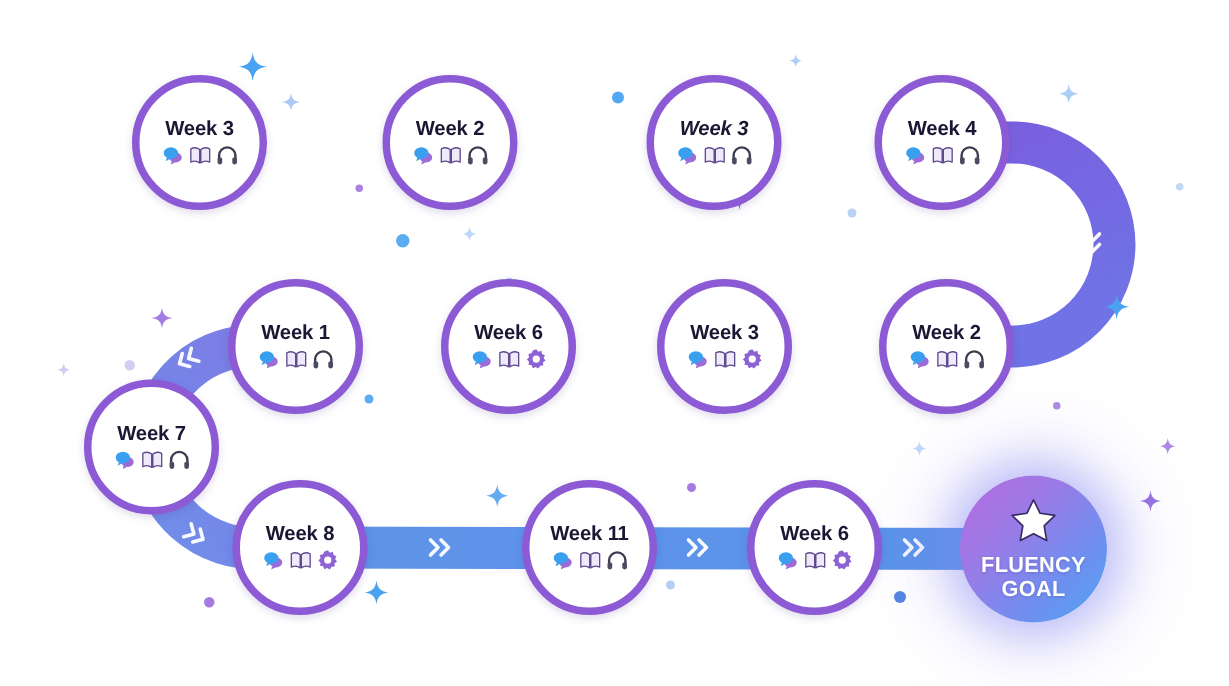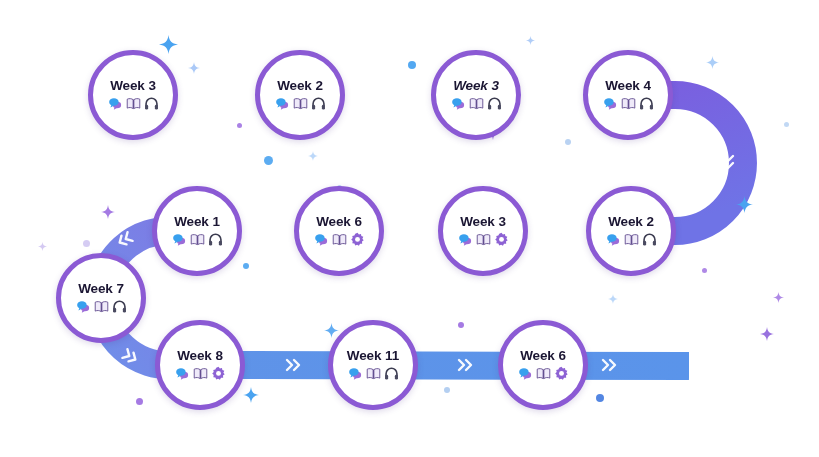--- a/index.html
+++ b/index.html
@@ -555,21 +555,21 @@
             </svg>
           </span>
           <span style="line-height: 0;">
             <svg class="icon-g" viewBox="0 0 16 16">
               <path d="M8 0.9 L9.5 2.6 L11.7 2 L12.1 4.3 L14.2 5.1 L13.2 7.1 L14.6 8.9 L12.8 10.2 L13 12.5 L10.7 12.6 L9.5 14.6 L7.6 13.5 L5.6 14.4 L4.7 12.3 L2.5 11.9 L2.9 9.7 L1.3 8.1 L2.9 6.5 L2.4 4.3 L4.6 3.8 L5.6 1.8 Z" fill="#8d62d4"></path>
               <circle cx="8" cy="7.9" r="2.6" fill="#ffffff"></circle>
             </svg>
           </span>
         </div>
       </div>
-      <div class="node" style="left: 328px; top: 320px; width: 90px; height: 90px; border: 5.5px solid rgb(139, 90, 212); box-shadow: rgba(80, 50, 140, 0.18) 0px 2px 6px;">
+      <div class="node" style="left: 348px; top: 320px; width: 90px; height: 90px; border: 5.5px solid rgb(139, 90, 212); box-shadow: rgba(80, 50, 140, 0.18) 0px 2px 6px;">
         <div class="node-label">Week 11</div>
         <div class="node-icons">
           <span style="line-height: 0;">
             <svg class="icon-g" viewBox="0 0 16 16">
               <ellipse cx="9.6" cy="9.6" rx="4.4" ry="3.5" fill="#9b6bd8"></ellipse>
               <path d="M6.8 12.2 L6.2 14.6 L9.4 12.9 Z" fill="#9b6bd8"></path>
               <ellipse cx="6.3" cy="6.4" rx="5.1" ry="4.1" fill="#38a0ee"></ellipse>
               <path d="M3.6 9.3 L2.6 12.3 L6.6 10.1 Z" fill="#38a0ee"></path>
             </svg>
           </span>
@@ -610,14 +610,25 @@
           <span style="line-height: 0;">
             <svg class="icon-g" viewBox="0 0 16 16">
               <path d="M8 0.9 L9.5 2.6 L11.7 2 L12.1 4.3 L14.2 5.1 L13.2 7.1 L14.6 8.9 L12.8 10.2 L13 12.5 L10.7 12.6 L9.5 14.6 L7.6 13.5 L5.6 14.4 L4.7 12.3 L2.5 11.9 L2.9 9.7 L1.3 8.1 L2.9 6.5 L2.4 4.3 L4.6 3.8 L5.6 1.8 Z" fill="#8d62d4"></path>
               <circle cx="8" cy="7.9" r="2.6" fill="#ffffff"></circle>
             </svg>
           </span>
         </div>
       </div>
     </div>
 
+  <div class="goal" id="goal-node" style="left: 640px; top: 317px; width: 98px; height: 98px;">
+    <div class="goal-star">
+      <svg width="34" height="33" viewBox="0 0 34 33" aria-hidden="true">
+        <path d="M17 2.2 L21.4 11.2 L31.3 12.6 L24.1 19.6 L25.8 29.4 L17 24.8 L8.2 29.4 L9.9 19.6 L2.7 12.6 L12.6 11.2 Z" fill="#ffffff" stroke="#3a2a63" stroke-width="1.1" stroke-linejoin="round"></path>
+      </svg>
+    </div>
+    <div class="goal-text">
+      <div>FLUENCY</div>
+      <div>GOAL</div>
+    </div>
+  </div>
 
 </div>
 
 </body></html>

